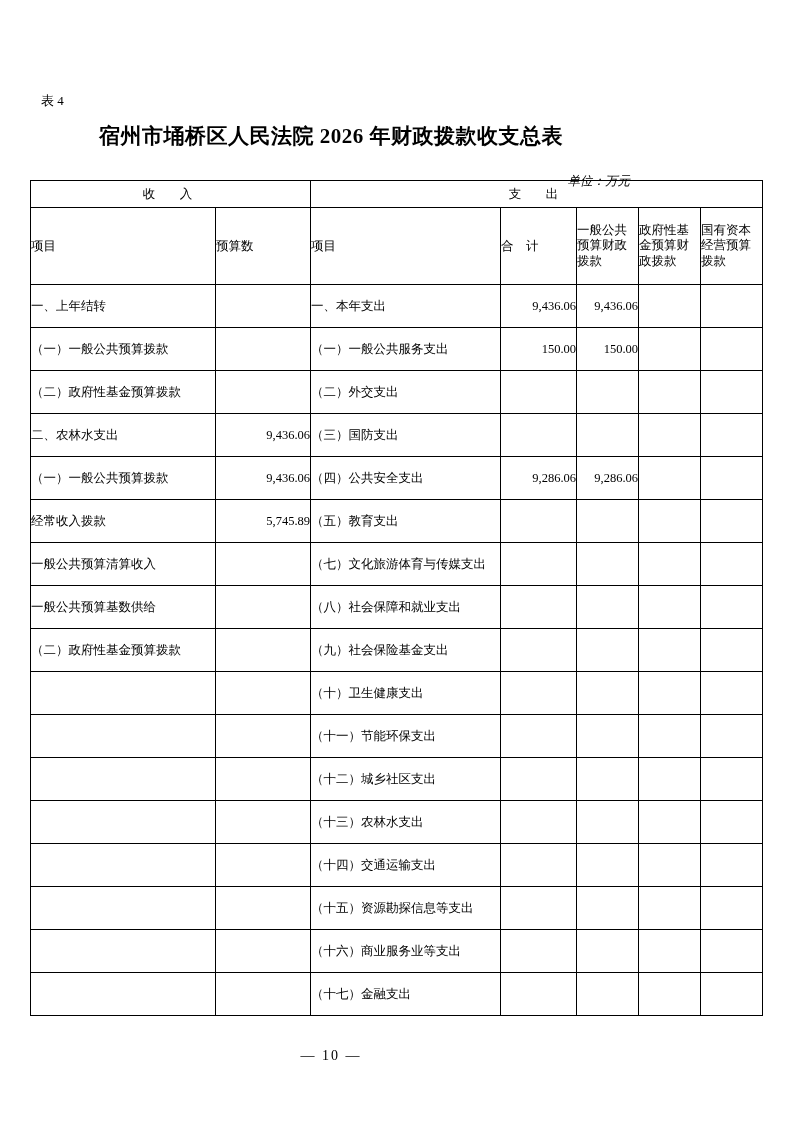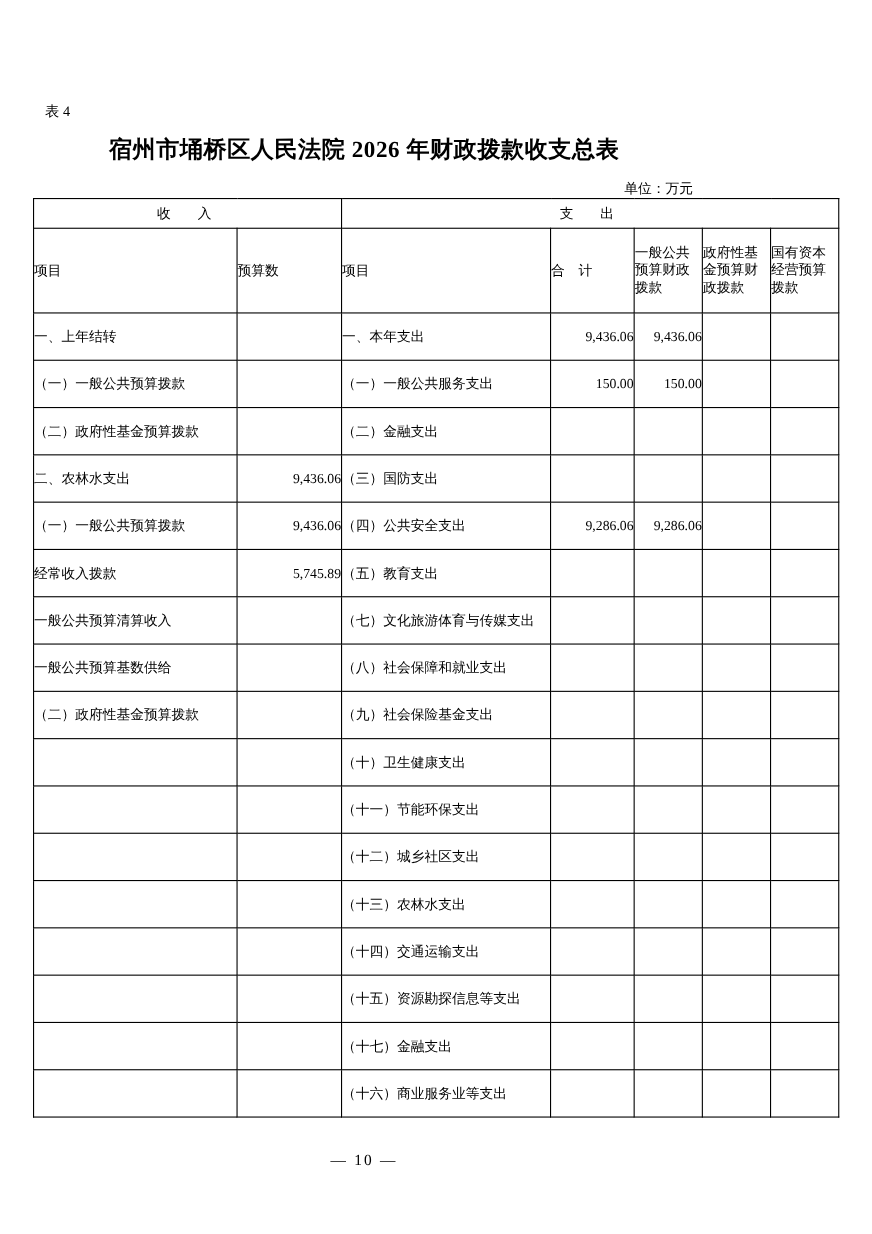--- a/index.html
+++ b/index.html
@@ -35,22 +35,23 @@
     top: 122px;
     text-align: center;
     font-size: 21px;
     font-weight: bold;
     letter-spacing: 0.5px;
     font-family: "Liberation Serif", "DejaVu Serif", serif;
   }
   .unit-note {
     position: absolute;
     right: 32px;
-    top: 163px;
-    font-size: 12.5px;
+    top: 173px;
+    font-size: 12.5px;
+    font-style: italic;
   }
   .table-wrap {
     position: absolute;
     left: 30px;
     top: 180px;
     width: 732px;
   }
   table.main {
     border-collapse: collapse;
     width: 732px;
@@ -155,21 +156,21 @@
             <td class="row-cell num"></td>
             <td class="row-cell indent1">（一）一般公共服务支出</td>
             <td class="row-cell num">150.00</td>
             <td class="row-cell num">150.00</td>
             <td class="row-cell num"></td>
             <td class="row-cell num"></td>
           </tr>
           <tr>
             <td class="row-cell indent1">（二）政府性基金预算拨款</td>
             <td class="row-cell num"></td>
-            <td class="row-cell indent1">（二）金融支出</td>
+            <td class="row-cell indent1">（二）外交支出</td>
             <td class="row-cell num"></td>
             <td class="row-cell num"></td>
             <td class="row-cell num"></td>
             <td class="row-cell num"></td>
           </tr>
           <tr>
             <td class="row-cell indent1">二、农林水支出</td>
             <td class="row-cell num">9,436.06</td>
             <td class="row-cell indent1">（三）国防支出</td>
             <td class="row-cell num"></td>
@@ -272,30 +273,30 @@
             <td class="row-cell num"></td>
             <td class="row-cell indent1">（十五）资源勘探信息等支出</td>
             <td class="row-cell num"></td>
             <td class="row-cell num"></td>
             <td class="row-cell num"></td>
             <td class="row-cell num"></td>
           </tr>
           <tr>
             <td class="row-cell indent1"></td>
             <td class="row-cell num"></td>
+            <td class="row-cell indent1">（十六）商业服务业等支出</td>
+            <td class="row-cell num"></td>
+            <td class="row-cell num"></td>
+            <td class="row-cell num"></td>
+            <td class="row-cell num"></td>
+          </tr>
+          <tr>
+            <td class="row-cell indent1"></td>
+            <td class="row-cell num"></td>
             <td class="row-cell indent1">（十七）金融支出</td>
-            <td class="row-cell num"></td>
-            <td class="row-cell num"></td>
-            <td class="row-cell num"></td>
-            <td class="row-cell num"></td>
-          </tr>
-          <tr>
-            <td class="row-cell indent1"></td>
-            <td class="row-cell num"></td>
-            <td class="row-cell indent1">（十六）商业服务业等支出</td>
             <td class="row-cell num"></td>
             <td class="row-cell num"></td>
             <td class="row-cell num"></td>
             <td class="row-cell num"></td>
           </tr>
         </tbody>
     </table>
   </div>
 
   <div class="page-num">— 10 —</div>

